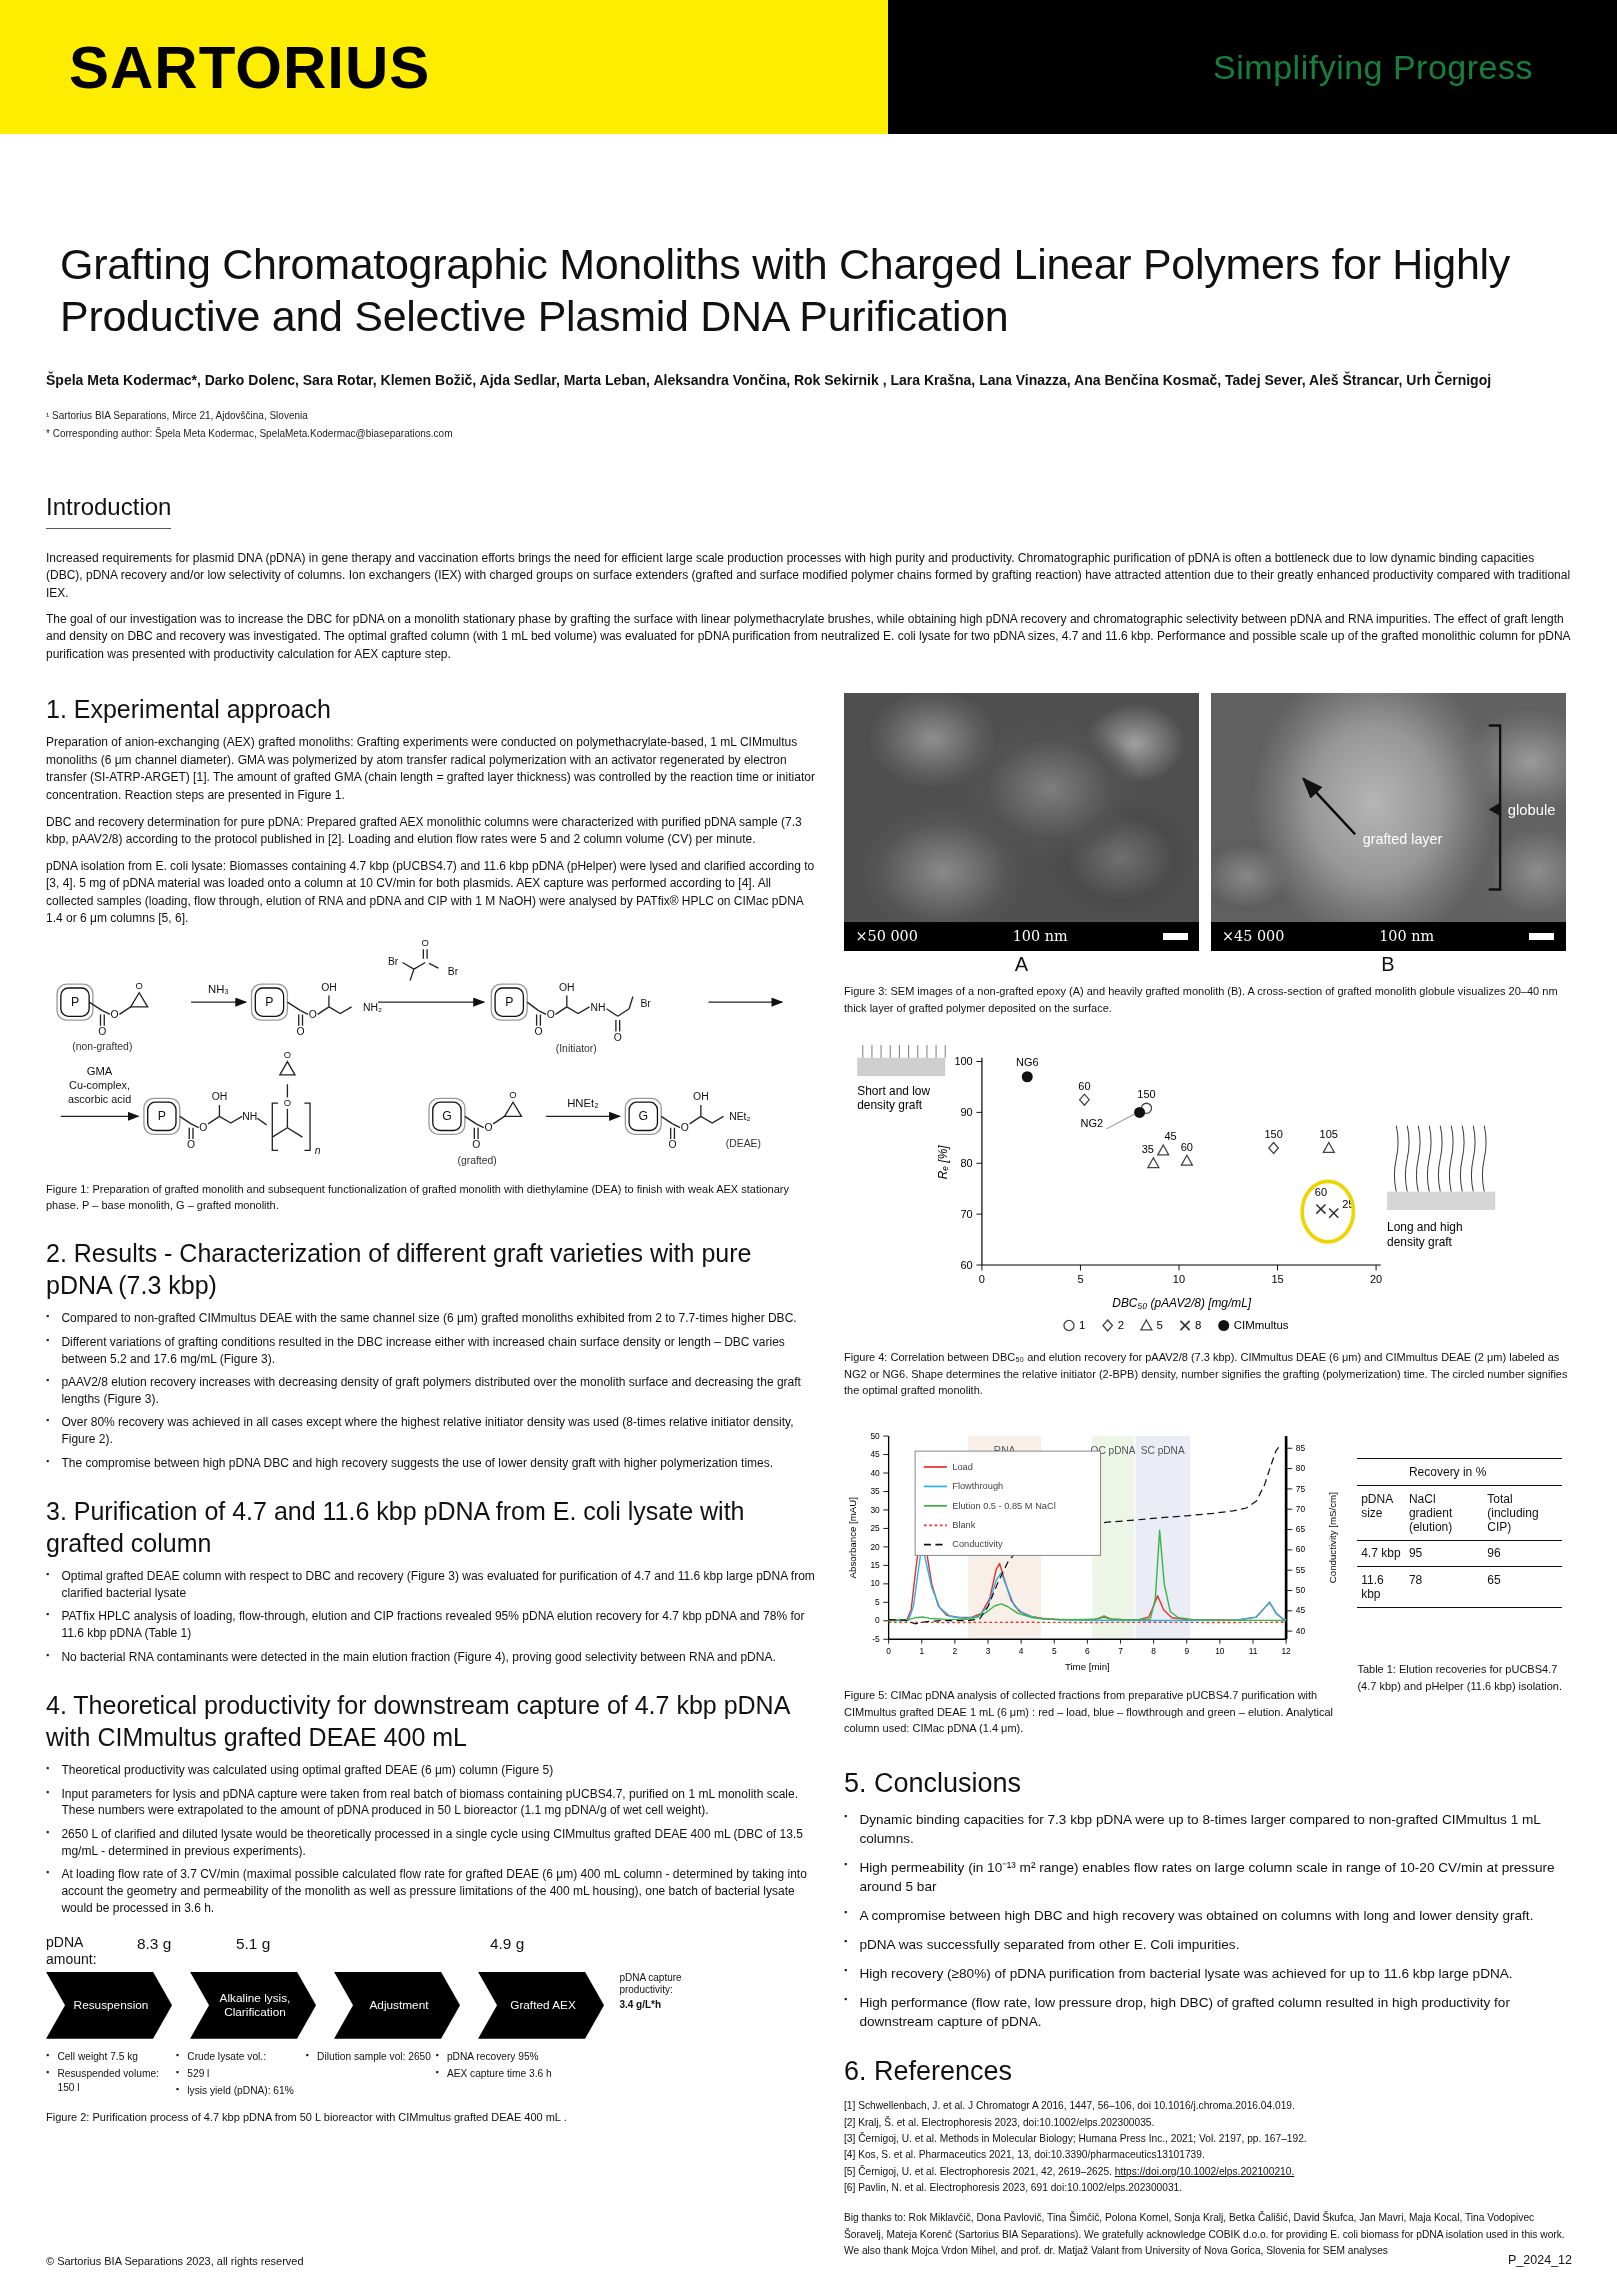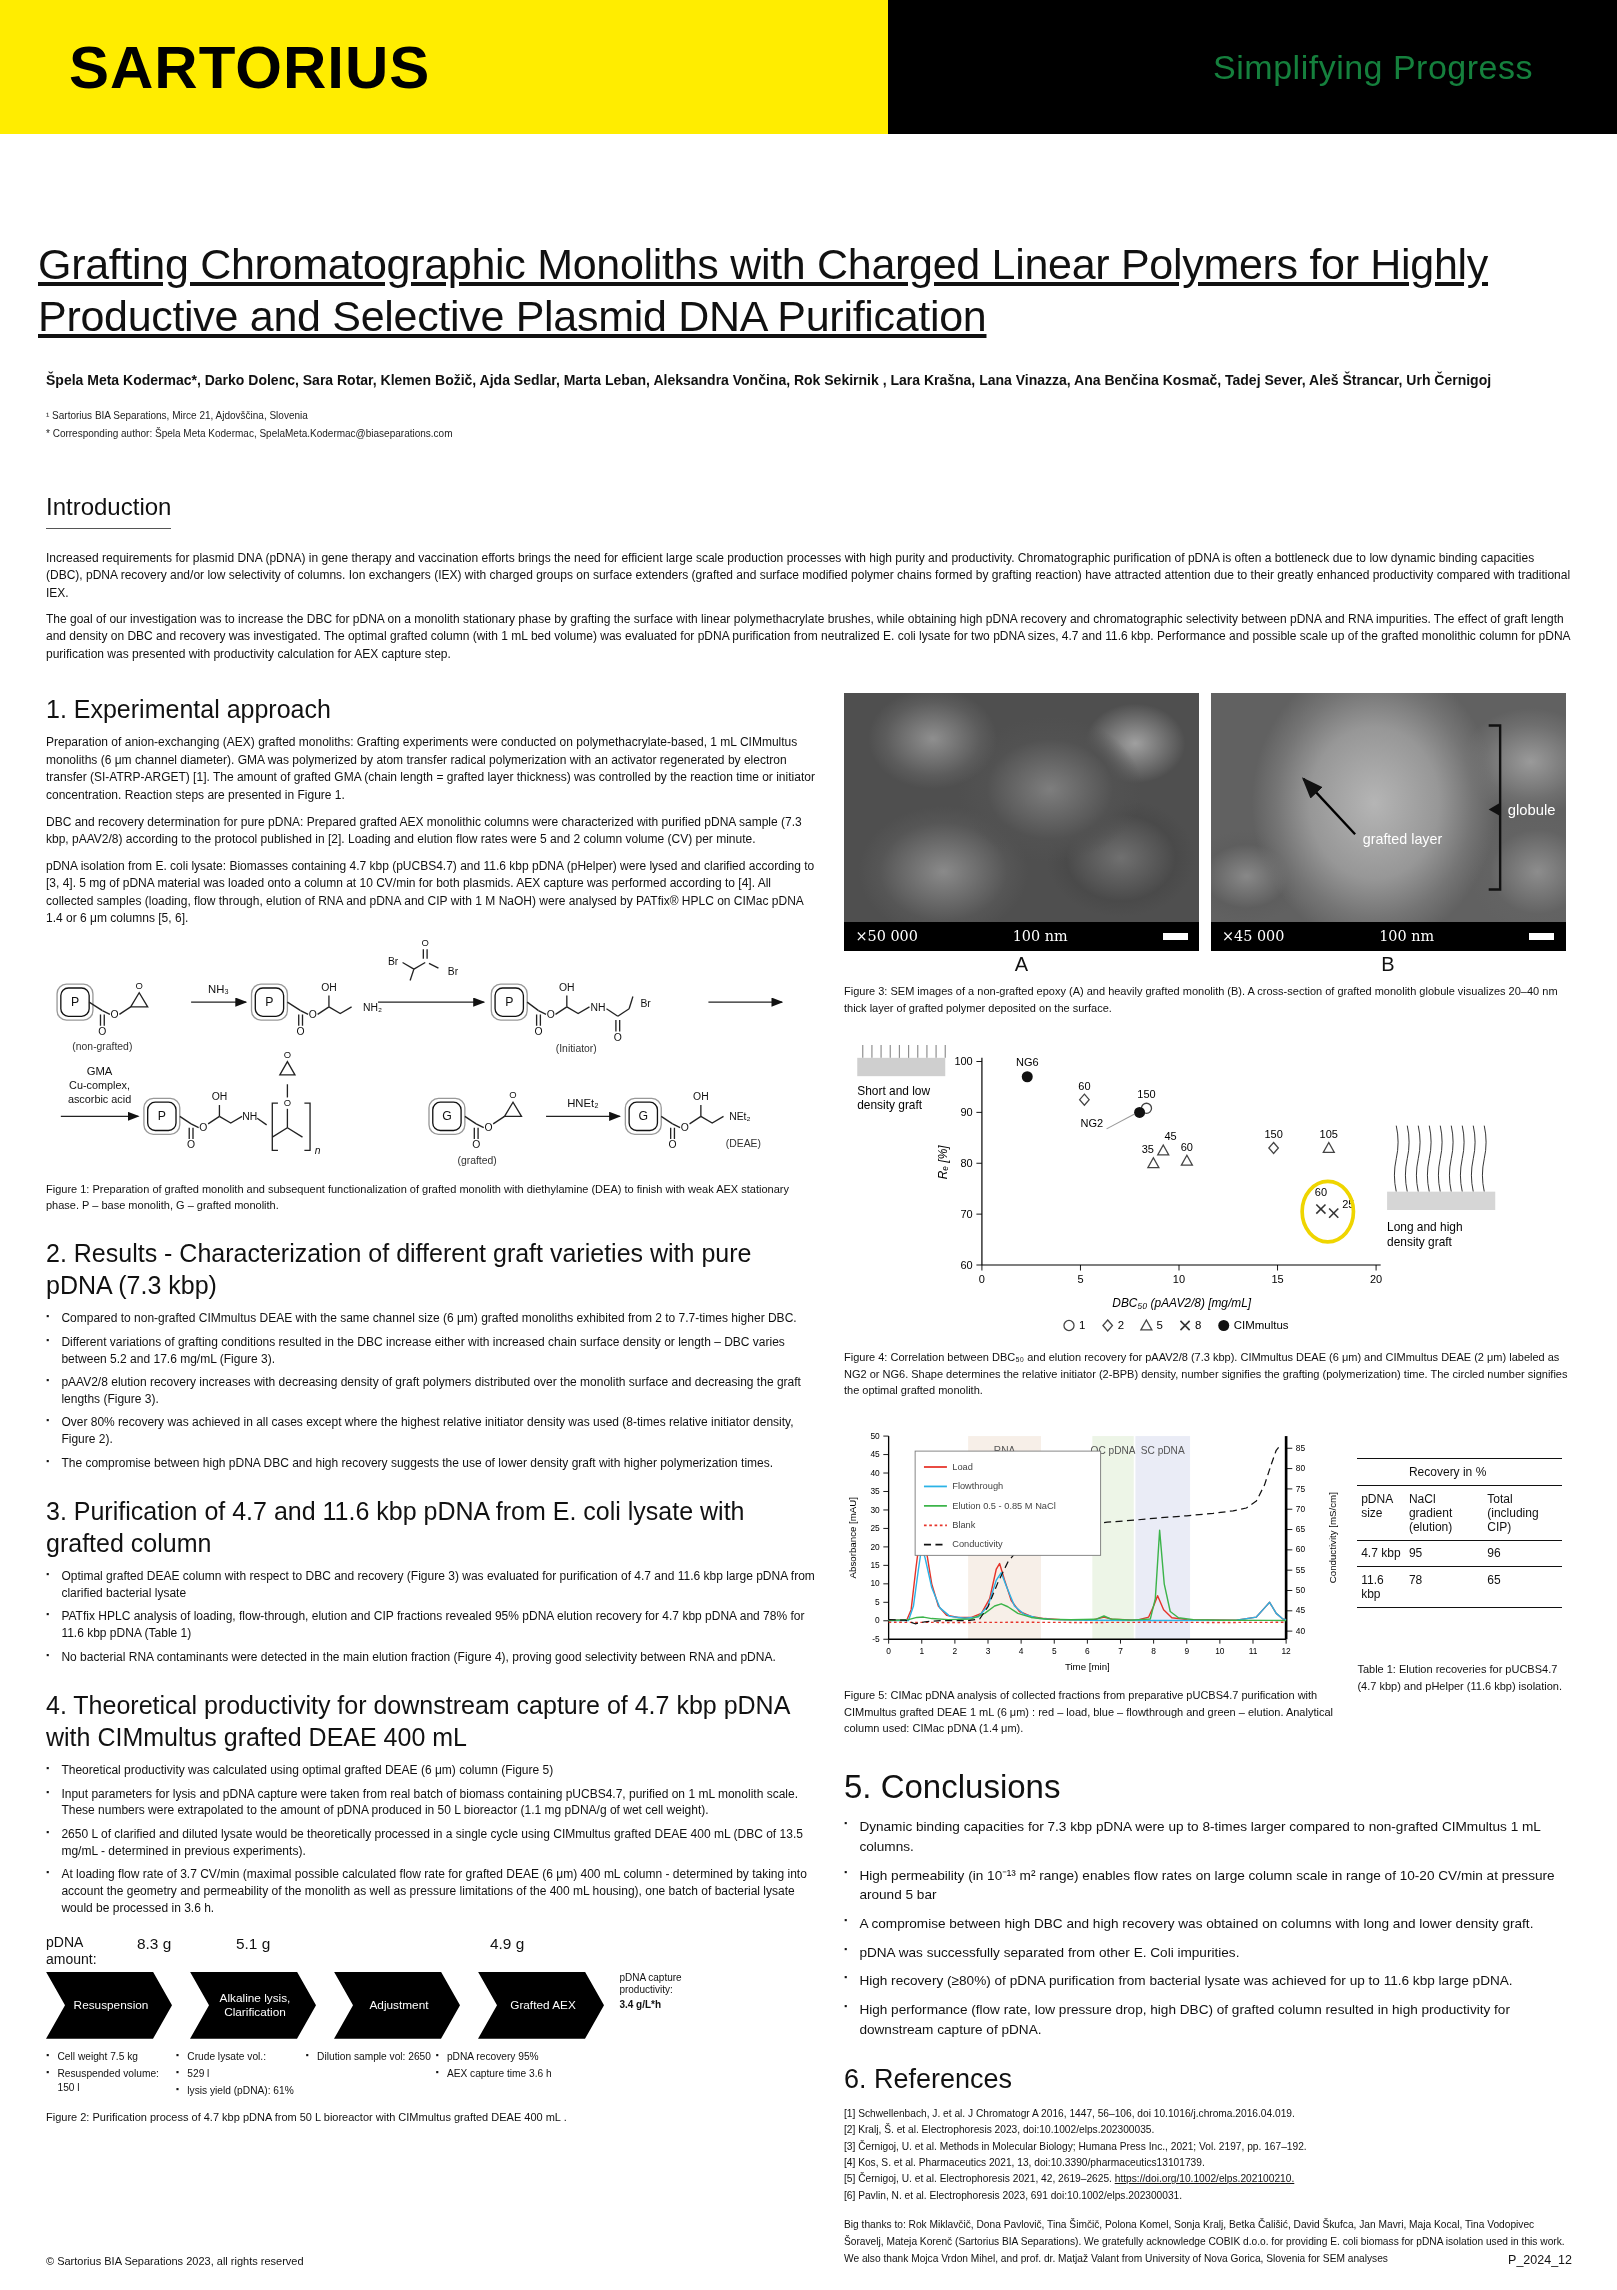--- a/index.html
+++ b/index.html
@@ -5,21 +5,21 @@
   html,body{margin:0;padding:0;background:#e8e8e8;}
   .poster{width:1618px;height:2290px;position:relative;background:#fff;color:#111;
     font-family:"Liberation Sans", sans-serif;overflow:hidden;margin:0 auto;}
   
   .hdr{display:flex;height:134px;}
   .hdr-yellow{width:888px;background:#ffed00;display:flex;align-items:center;padding-left:69px;box-sizing:border-box;}
   .brand{font-size:60px;font-weight:700;letter-spacing:1px;color:#000;}
   .hdr-black{flex:1;background:#000;display:flex;align-items:center;justify-content:flex-end;padding-right:85px;}
   .tagline{color:#15803d;font-size:34px;font-weight:400;letter-spacing:0.5px;}
   
-  .title-block{padding:104px 38px 0;text-decoration:underline;}
+  .title-block{padding:104px 60px 0;}
   .title{font-size:43px;font-weight:300;line-height:1.22;letter-spacing:-0.3px;margin:0;}
   .authors{padding:29px 46px 0;font-size:14px;font-weight:700;}
   .affil{padding:19px 46px 0;font-size:10px;line-height:1.8;color:#222;}
   
   .intro{padding:50px 46px 0;}
   .h-intro{font-size:24px;font-weight:400;display:inline-block;border-bottom:1px solid #555;padding-bottom:6.7px;margin:0 0 13.4px;}
   .intro p{font-size:12px;line-height:1.48;margin:7.7px 0 0;max-width:1528px;}
   
   .cols{display:grid;grid-template-columns:773px 1fr;column-gap:25px;padding:29px 46px 0;align-items:start;}
   .sec-head{font-size:25px;font-weight:300;line-height:1.28;margin:23px 0 9.6px;}
@@ -569,21 +569,21 @@
             </tr>
             <tr>
                   <td class="rule" colspan="3"></td>
                 </tr>
           </tbody>
             </table>
           <div class="t1-caption">Table 1: Elution recoveries for pUCBS4.7 (4.7 kbp) and pHelper (11.6 kbp) isolation.</div>
         </div>
       </div>
 
-      <h3 class="sec-head" style="font-size:33px;margin-top:29px;">5. Conclusions</h3>
+      <h3 class="sec-head" style="font-size:27px;margin-top:29px;">5. Conclusions</h3>
       <ul class="bul big">
         <li>Dynamic binding capacities for 7.3 kbp pDNA were up to 8-times larger compared to non-grafted CIMmultus 1 mL columns.</li>
         <li>High permeability (in 10⁻¹³ m² range) enables flow rates on large column scale in range of 10-20 CV/min at pressure around 5 bar</li>
         <li>A compromise between high DBC and high recovery was obtained on columns with long and lower density graft.</li>
         <li>pDNA was successfully separated from other E. Coli impurities.</li>
         <li>High recovery (≥80%) of pDNA purification from bacterial lysate was achieved for up to 11.6 kbp large pDNA.</li>
         <li>High performance (flow rate, low pressure drop, high DBC) of grafted column resulted in high productivity for downstream capture of pDNA.</li>
       </ul>
 
       <h3 class="sec-head" style="font-size:27px;margin-top:23px;">6. References</h3>

